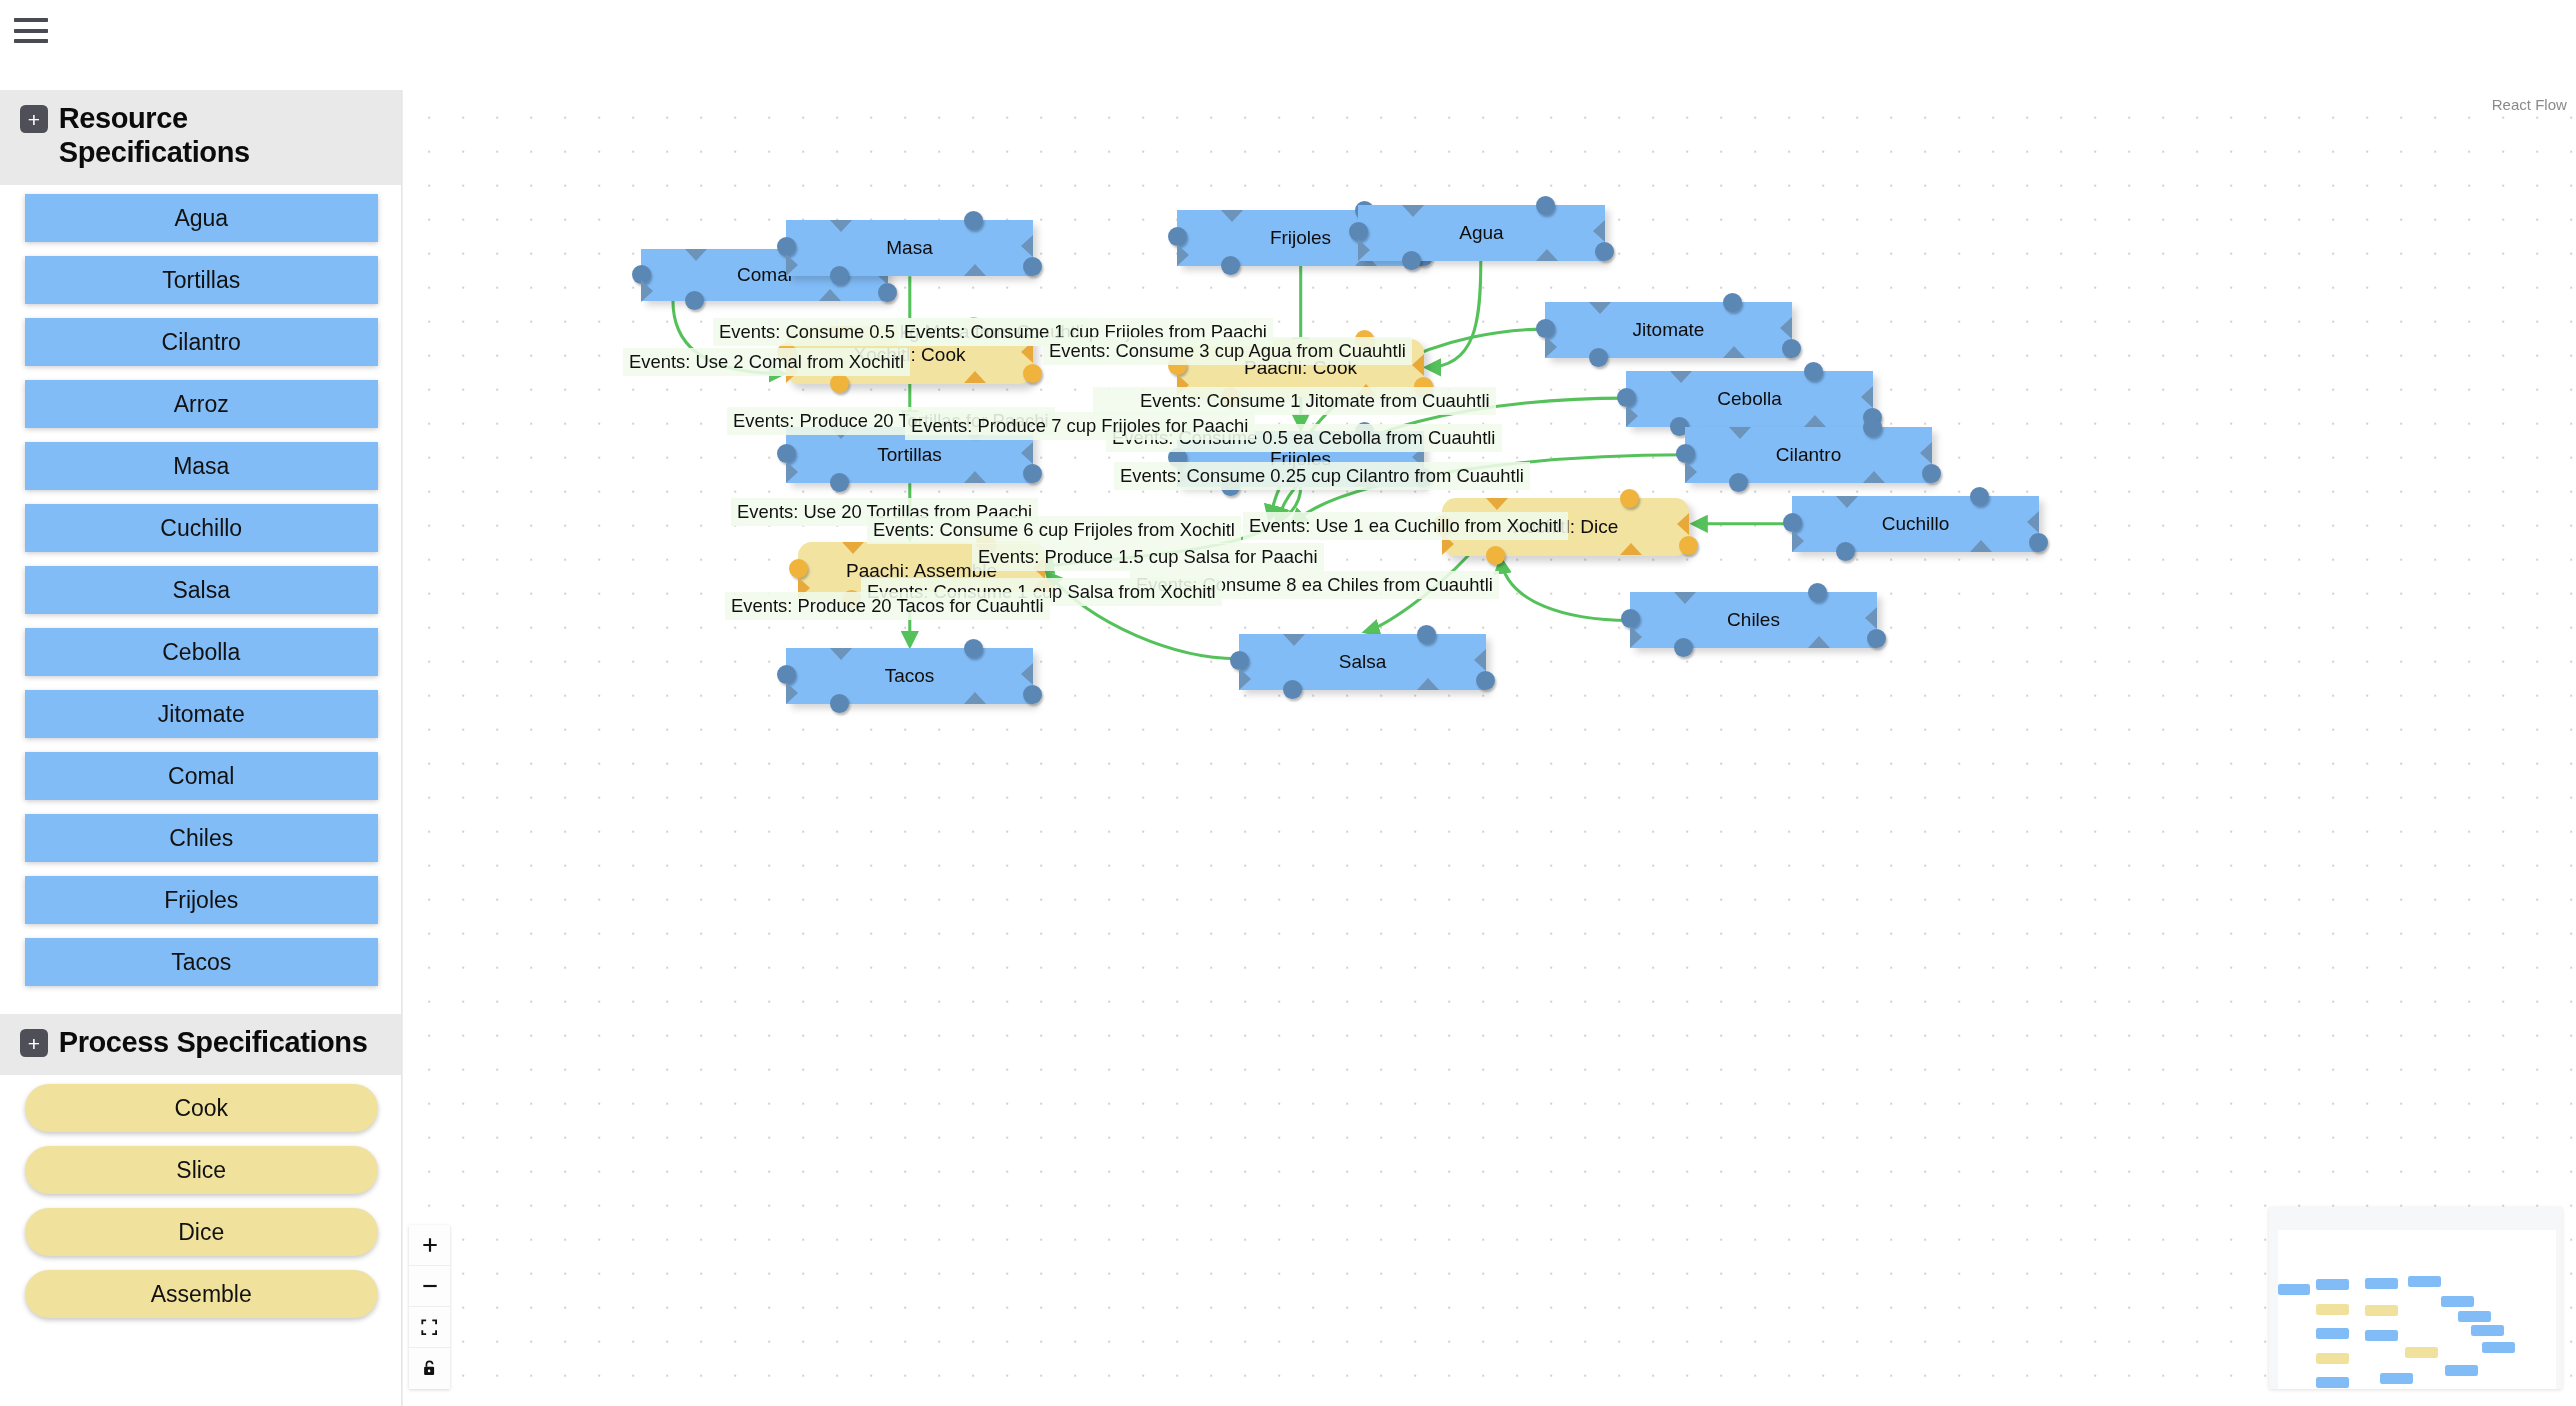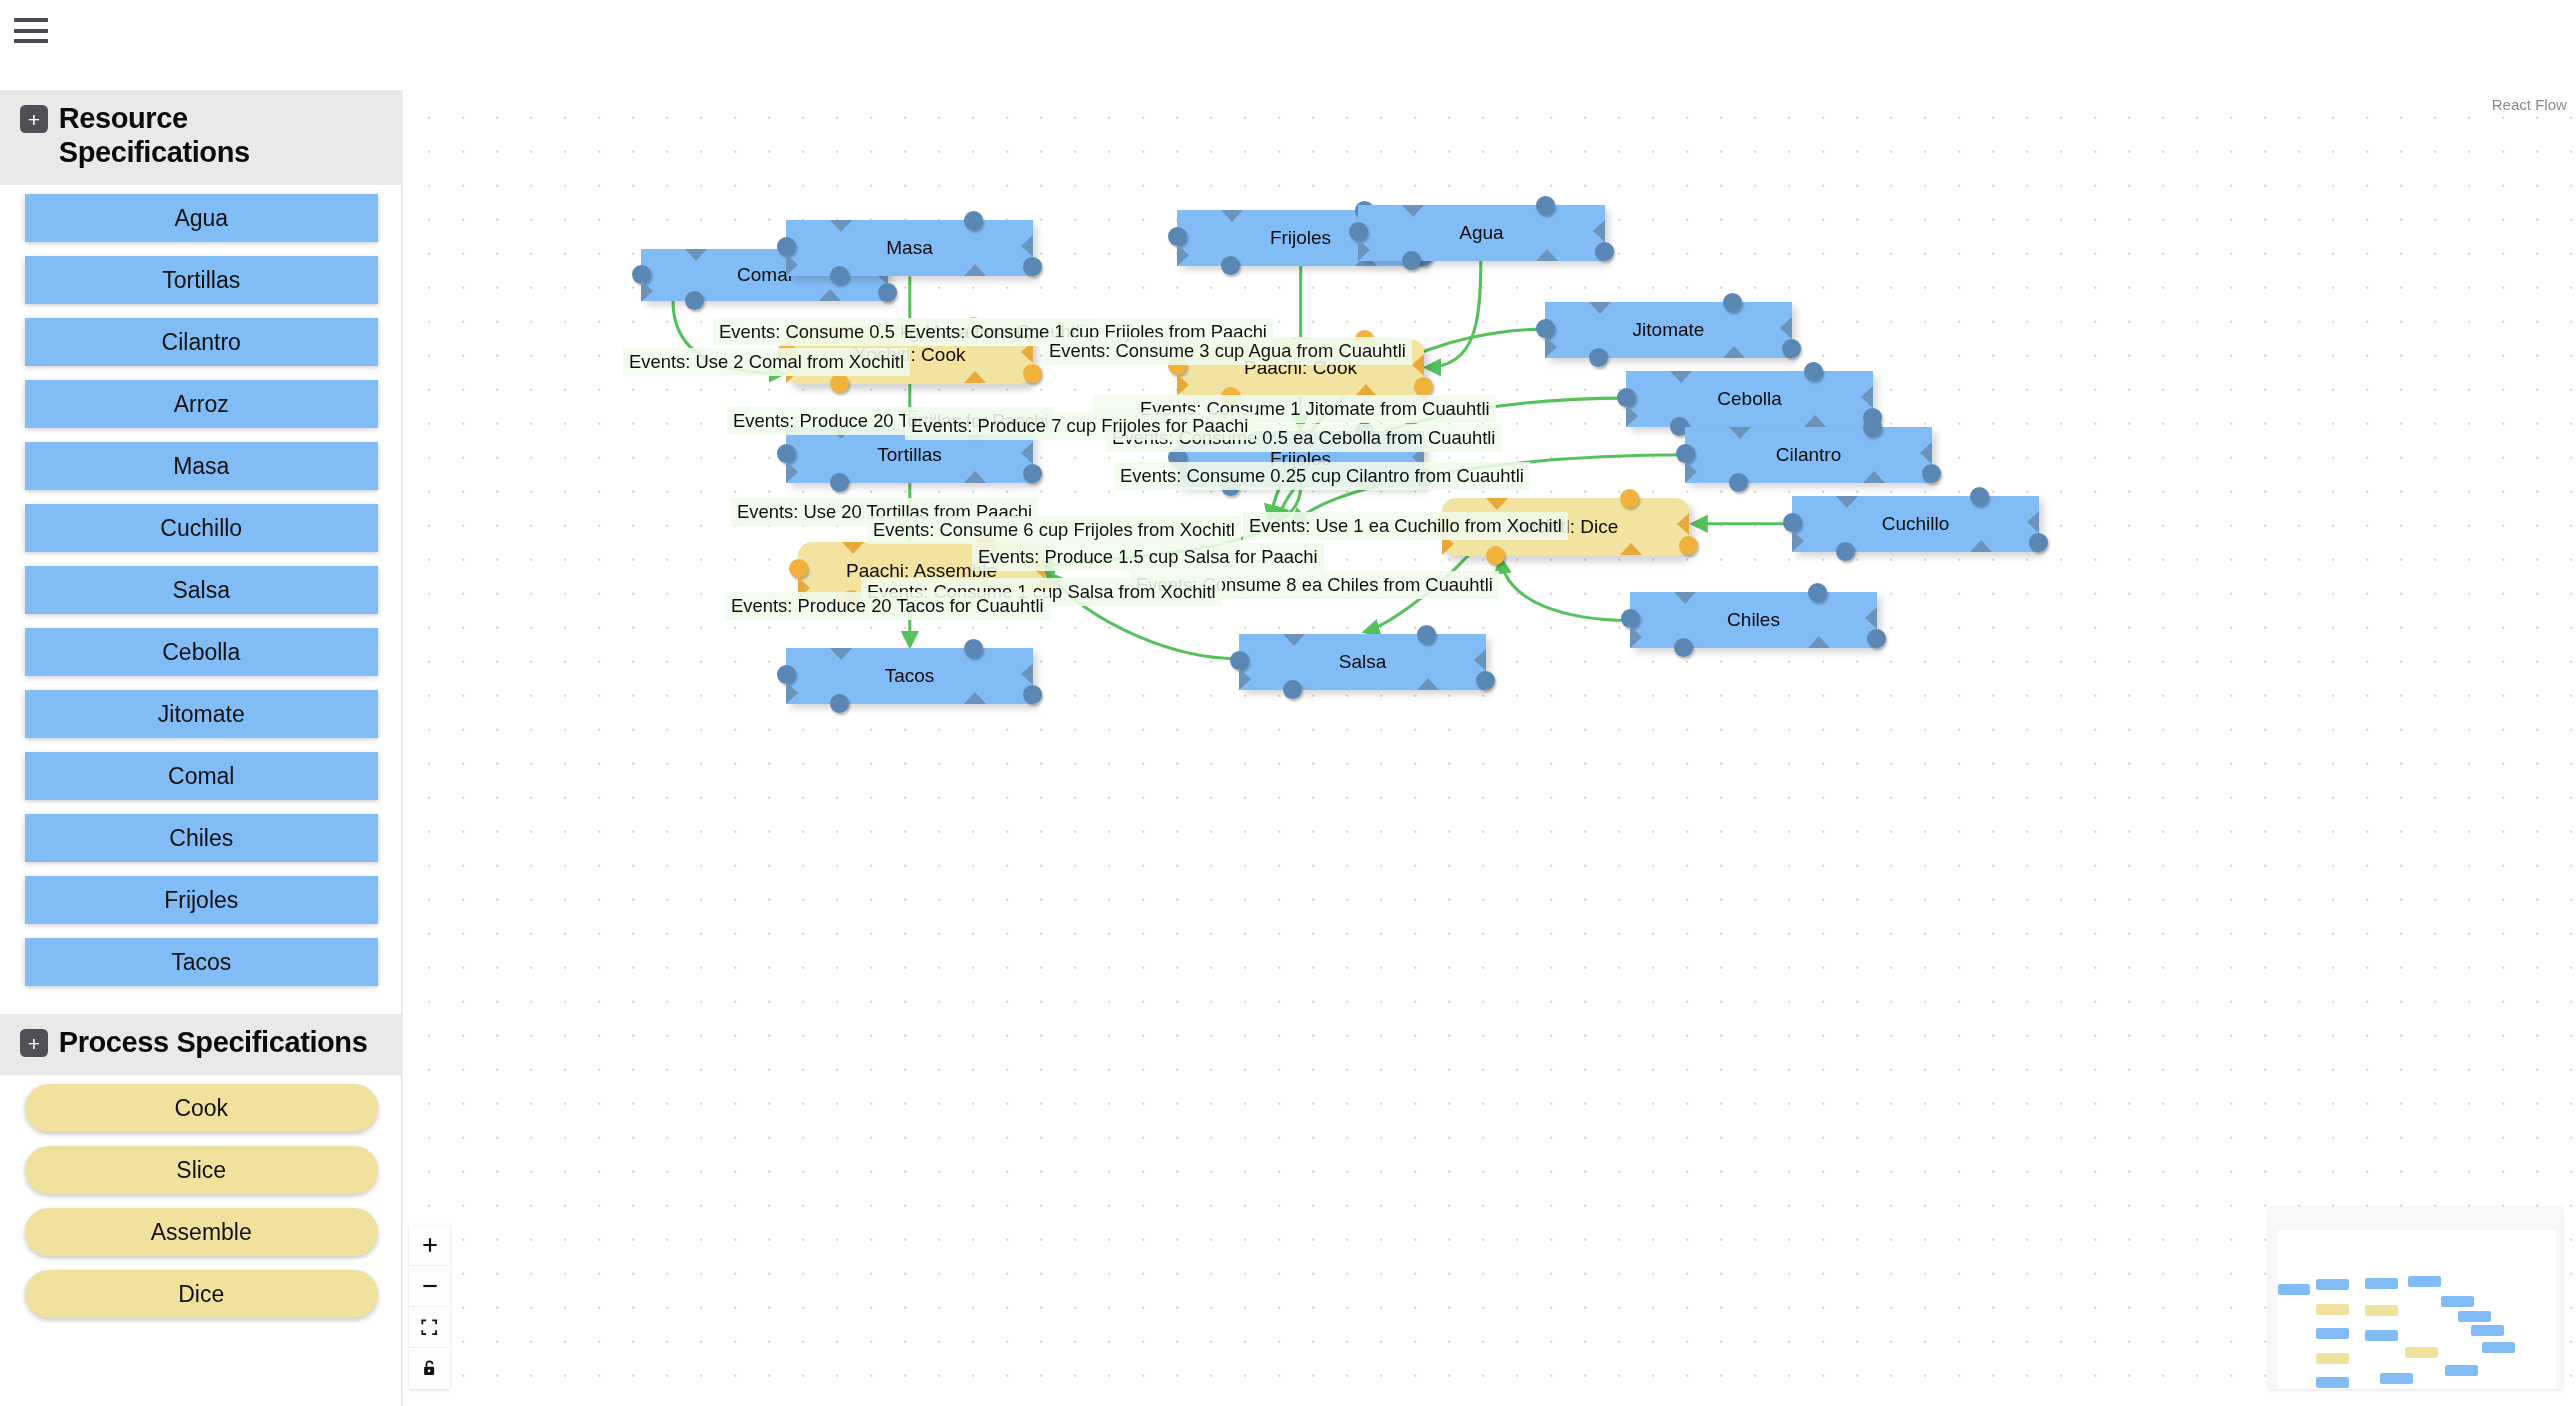--- a/index.html
+++ b/index.html
@@ -196,24 +196,24 @@
     </div>
 
     <div class="chip-list" id="process-list">
         <div class="chip process">
           <span>Cook</span>
         </div>
         <div class="chip process">
           <span>Slice</span>
         </div>
         <div class="chip process">
+          <span>Dice</span>
+        </div>
+        <div class="chip process">
           <span>Assemble</span>
-        </div>
-        <div class="chip process">
-          <span>Dice</span>
         </div>
       </div>
   </div>
 
   <div class="canvas-wrap">
 
     <svg class="edges" id="edge-svg" viewBox="0 0 2836 1717" width="2174" height="1316">
       <defs>
         <marker id="arrow" viewBox="0 0 10 10" refX="8" refY="5" markerWidth="6" markerHeight="6" orient="auto-start-reverse">
           <path d="M 0 0 L 10 5 L 0 10 z" fill="#55c15a"></path>
@@ -424,21 +424,21 @@
           <div class="h tri right" style="left: 0px; top: 34px;"></div>
           <div class="h tri up" style="left: 178px; top: 44px;"></div>
           <div class="h tri left" style="left: 235px; top: 14.6px;"></div>
         </div>
       </div>
     <div id="label-layer">
         <div class="edge-label" style="left: 310px; top: 228px;">Events: Consume 0.5 kg Masa from Cuauhtli</div>
         <div class="edge-label" style="left: 220px; top: 258px;">Events: Use 2 Comal from Xochitl</div>
         <div class="edge-label" style="left: 495px; top: 228px;">Events: Consume 1 cup Frijoles from Paachi</div>
         <div class="edge-label" style="left: 640px; top: 247px;">Events: Consume 3 cup Agua from Cuauhtli</div>
-        <div class="edge-label" style="left: 690px; top: 305px; padding-left: 47px;">Events: Consume 1 Jitomate from Cuauhtli</div>
+        <div class="edge-label" style="left: 690px; top: 297px; padding-left: 47px;">Events: Consume 1 Jitomate from Cuauhtli</div>
         <div class="edge-label" style="left: 703px; top: 334px;">Events: Consume 0.5 ea Cebolla from Cuauhtli</div>
         <div class="edge-label" style="left: 711px; top: 372px;">Events: Consume 0.25 cup Cilantro from Cuauhtli</div>
         <div class="edge-label" style="left: 324px; top: 317px;">Events: Produce 20 Tortillas for Paachi</div>
         <div class="edge-label" style="left: 502px; top: 322px;">Events: Produce 7 cup Frijoles for Paachi</div>
         <div class="edge-label" style="left: 328px; top: 408px;">Events: Use 20 Tortillas from Paachi</div>
         <div class="edge-label" style="left: 464px; top: 426px;">Events: Consume 6 cup Frijoles from Xochitl</div>
         <div class="edge-label" style="left: 840px; top: 422px;">Events: Use 1 ea Cuchillo from Xochitl</div>
         <div class="edge-label" style="left: 569px; top: 453px;">Events: Produce 1.5 cup Salsa for Paachi</div>
         <div class="edge-label" style="left: 727px; top: 481px;">Events: Consume 8 ea Chiles from Cuauhtli</div>
         <div class="edge-label" style="left: 458px; top: 488px;">Events: Consume 1 cup Salsa from Xochitl</div>

